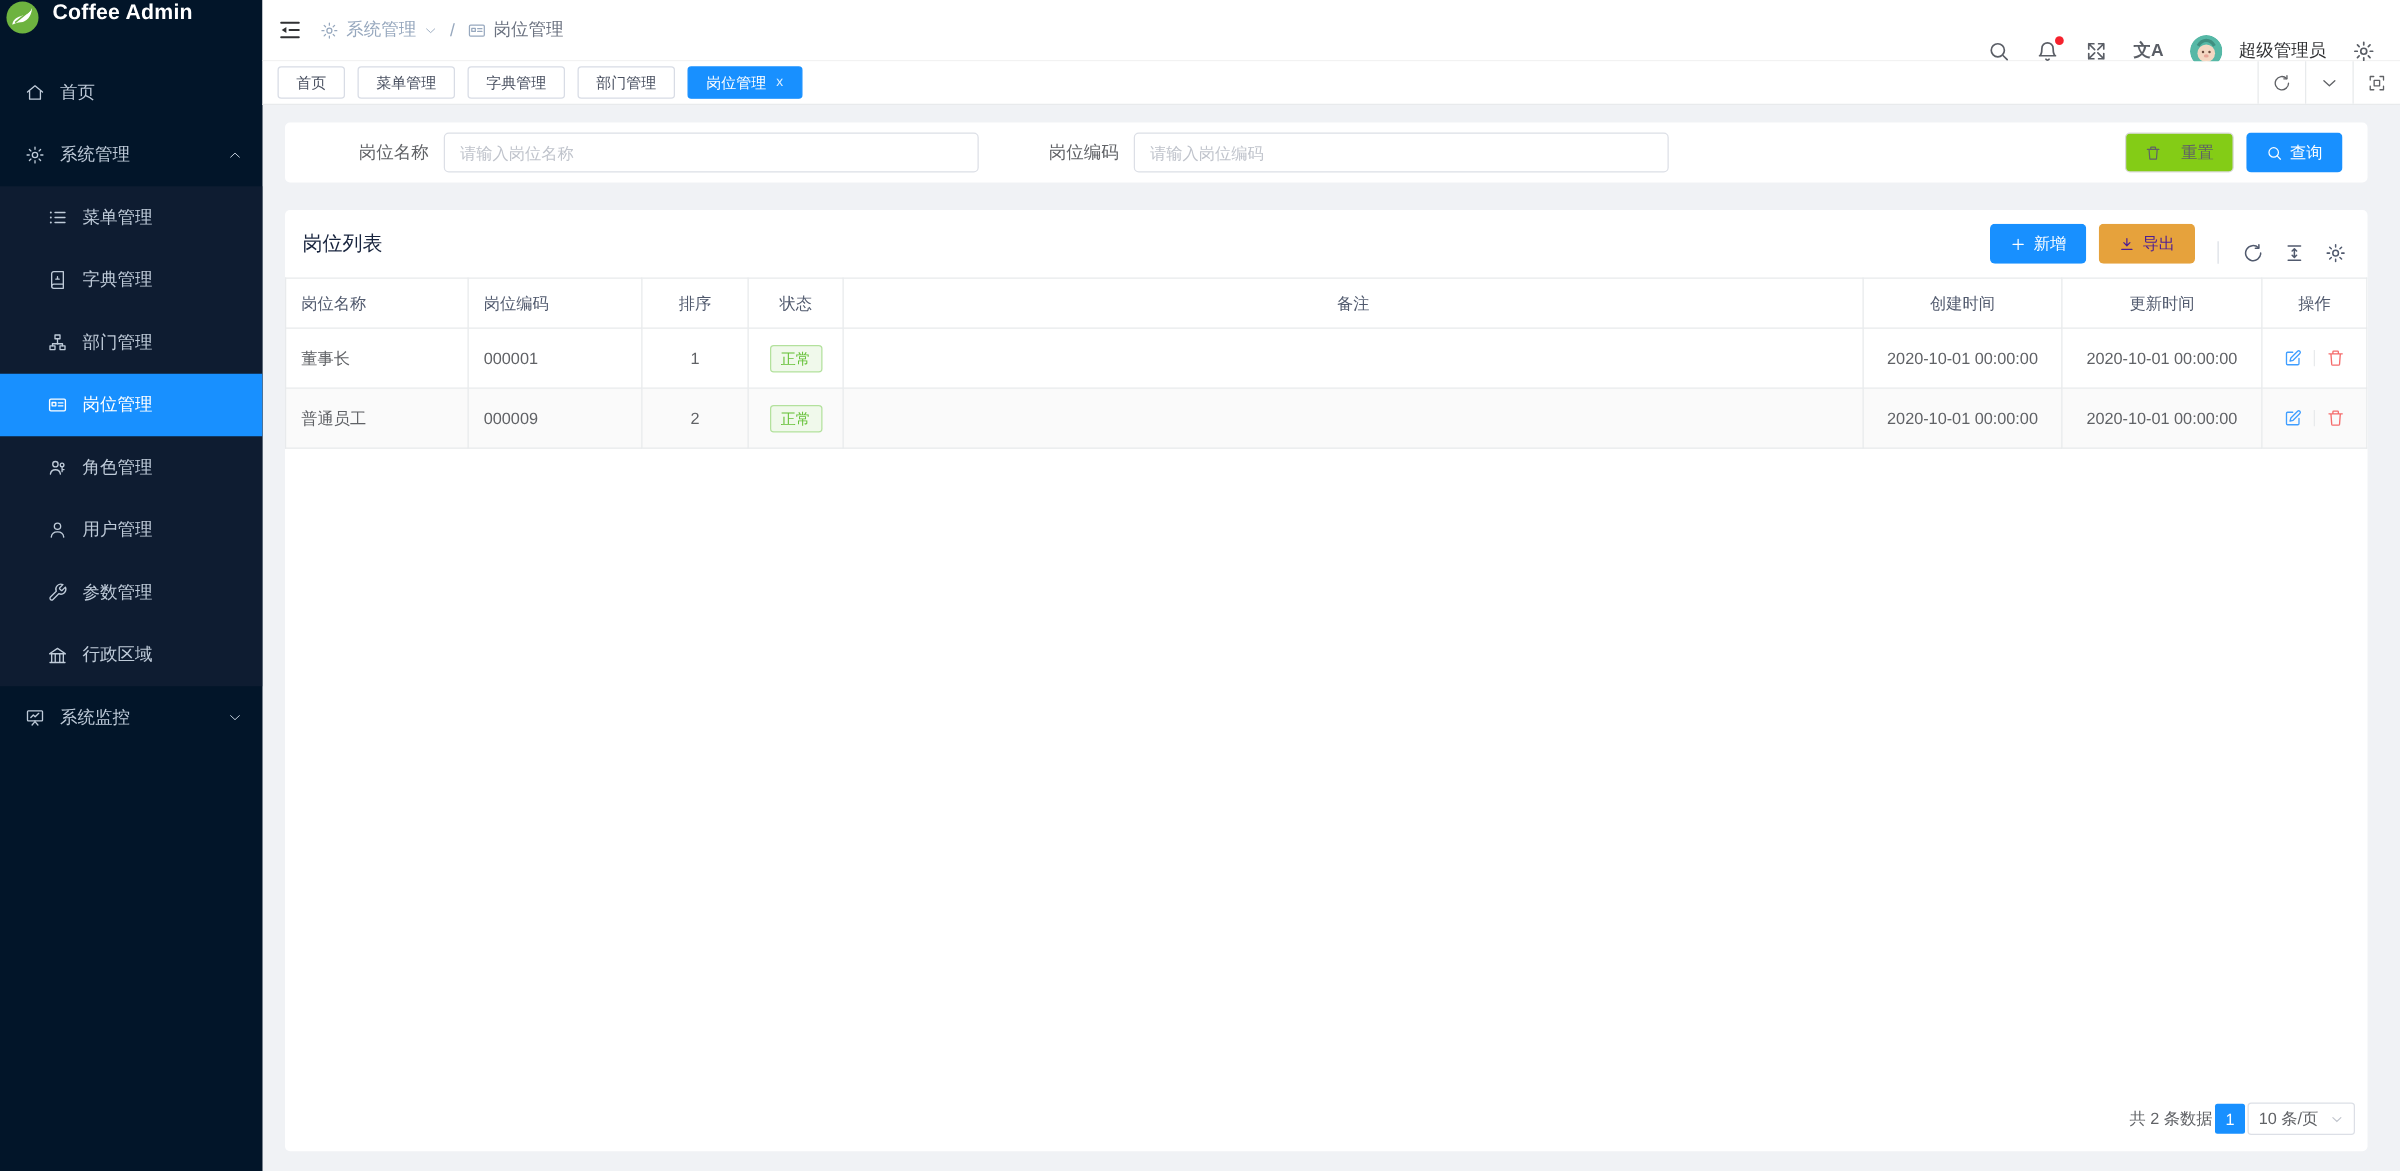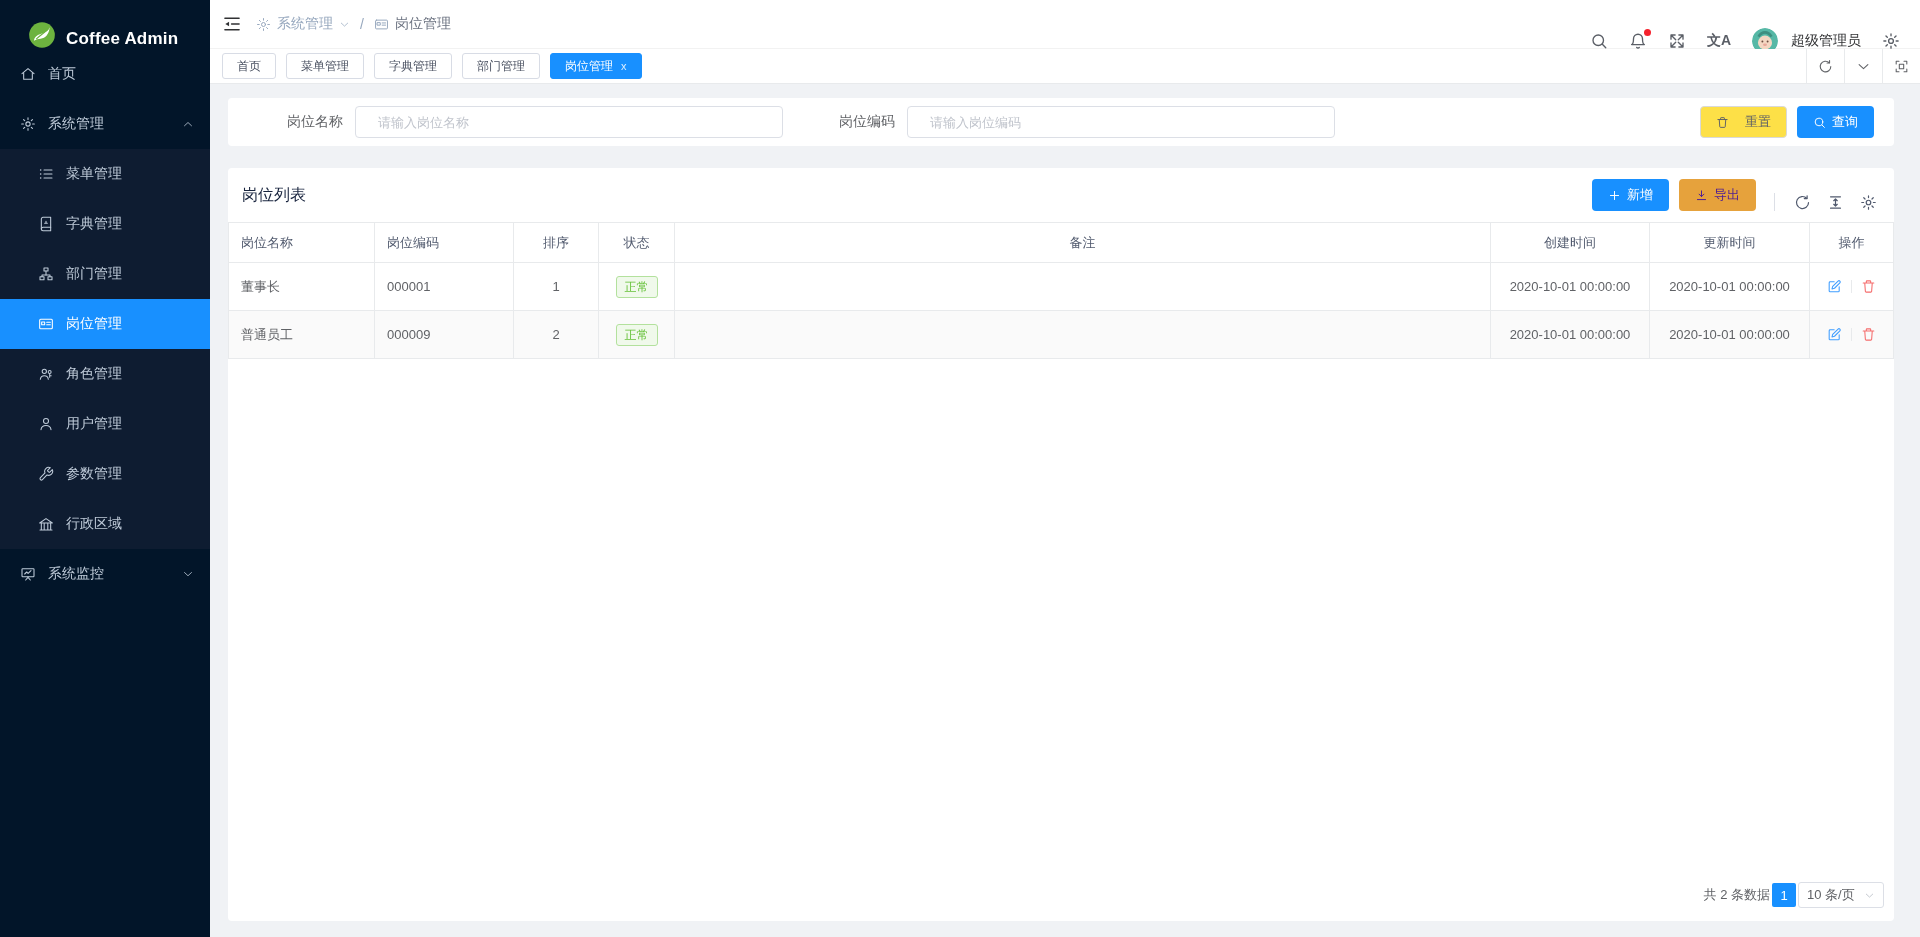--- a/index.html
+++ b/index.html
@@ -2,21 +2,21 @@
 <html><head>
 <meta charset="utf-8">
 <style>
   * { margin:0; padding:0; box-sizing:border-box; }
   html,body { width:1920px; height:937px; }
   body { font-family:"Liberation Sans","DejaVu Sans",sans-serif; background:#f0f2f5; overflow:hidden; }
   .app { width:1920px; height:937px; display:flex; }
 
   
   .sidebar { width:210px; flex-shrink:0; background:#021529; color:#bfcbd9; display:flex; flex-direction:column; }
-  .logo { height:49px; display:flex; align-items:flex-end; padding-left:28px; gap:10px; color:#fff; font-weight:bold; font-size:17px; letter-spacing:.2px; }
+  .logo { height:49px; display:flex; align-items:flex-start; padding-left:4px; gap:10px; color:#fff; font-weight:bold; font-size:17px; letter-spacing:.2px; }
   .logo svg { width:28px; height:28px; }
   .menu { flex:1; overflow:hidden; }
   .menu-item { height:50px; display:flex; align-items:center; padding-left:20px; gap:12px; font-size:14px; color:#bfcbd9; cursor:pointer; position:relative; }
   .menu-item svg { width:16px; height:16px; stroke:currentColor; fill:none; stroke-width:1.6; stroke-linecap:round; stroke-linejoin:round; flex-shrink:0; }
   .menu-item .chev { position:absolute; right:16px; width:12px; height:12px; }
   .submenu { background:#0e1c31; }
   .submenu .menu-item { padding-left:38px; }
   .menu-item.active { background:#1890ff; color:#fff; }
 
   
@@ -47,26 +47,26 @@
   .tab-tool { width:38px; display:flex; align-items:center; justify-content:center; border-left:1px solid #e8eaec; cursor:pointer; color:#606266; }
   .tab-tool svg { width:15px; height:15px; stroke:currentColor; fill:none; stroke-width:1.7; stroke-linecap:round; stroke-linejoin:round; }
 
   .content { flex:1; padding:14px 26px 16px 18px; display:flex; flex-direction:column; overflow:hidden; }
 
   .search-card { background:#fff; border-radius:4px; height:48px; flex-shrink:0; display:flex; align-items:center; padding:0 20px; margin-bottom:22px; }
   .form-item { display:flex; align-items:center; }
   .form-label { font-size:14px; color:#606266; text-align:right; margin-right:12px; white-space:nowrap; }
   .form-label.w1 { width:95px; }
   .form-label.w2 { width:60px; margin-left:52px; }
-  .form-input { width:428px; height:32px; border:1px solid #dcdfe6; border-radius:4px; padding:0 22px; font-size:13px; color:#606266; font-family:inherit; outline:none; }
+  .form-input { width:428px; height:32px; border:1px solid #dcdfe6; border-radius:4px; padding:0 12px; font-size:13px; color:#606266; font-family:inherit; outline:none; }
   .form-input::placeholder { color:#c0c4cc; }
   .form-btns { margin-left:auto; display:flex; gap:10px; }
   .btn { height:32px; display:inline-flex; align-items:center; justify-content:center; gap:6px; padding:0 15px; border-radius:4px; font-size:13px; cursor:pointer; border:1px solid transparent; white-space:nowrap; }
   .btn svg { width:13px; height:13px; stroke:currentColor; fill:none; stroke-width:1.8; stroke-linecap:round; stroke-linejoin:round; }
-  .btn-plain { background:#fde047; border-color:#d9d9d9; color:#606266;gap:16px; }
+  .btn-plain { background:#84cc16; border-color:#d9d9d9; color:#606266;gap:16px; }
   .btn-primary { background:#1890ff; color:#fff; }
   .btn-warning { background:#e6a23c; color:#4c1d95; }
 
   .table-card { background:#fff; border-radius:4px; flex:1; display:flex; flex-direction:column; overflow:hidden; }
   .card-head { height:54px; display:flex; align-items:center; padding:0 14px; flex-shrink:0; }
   .card-title { font-size:16px; color:#17233d; }
   .card-tools { margin-left:auto; display:flex; align-items:flex-end; gap:10px; }
   .tool-divider { width:1px; height:18px; background:#dcdfe6; margin:0 6px 0 8px; }
   .icon-btn { display:flex; align-items:center; justify-content:center; cursor:pointer; color:#515a6e; padding:0 3px; }
   .icon-btn svg { width:17px; height:17px; stroke:currentColor; fill:none; stroke-width:1.7; stroke-linecap:round; stroke-linejoin:round; }

